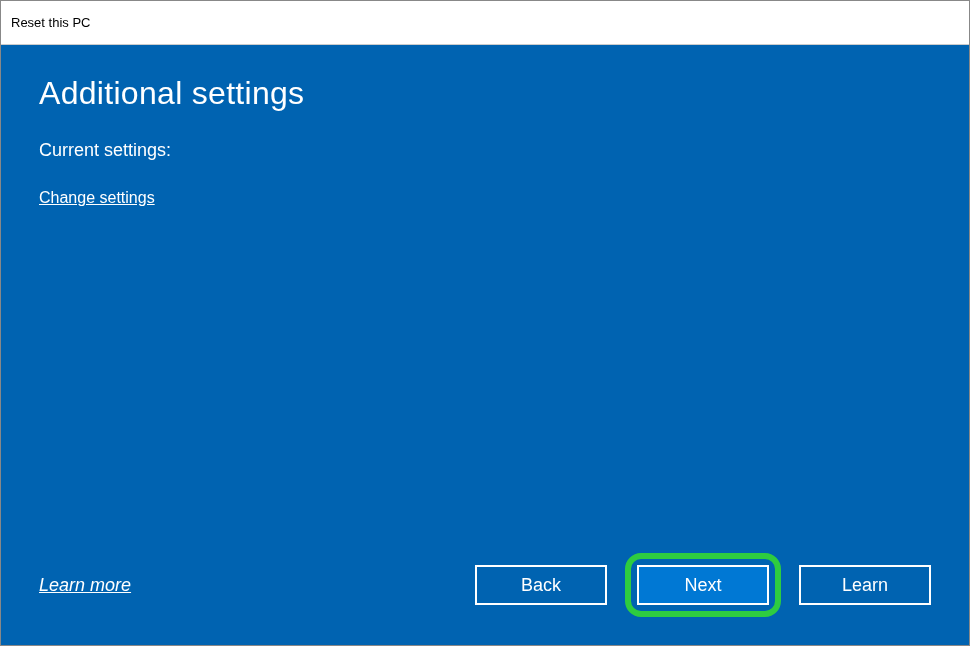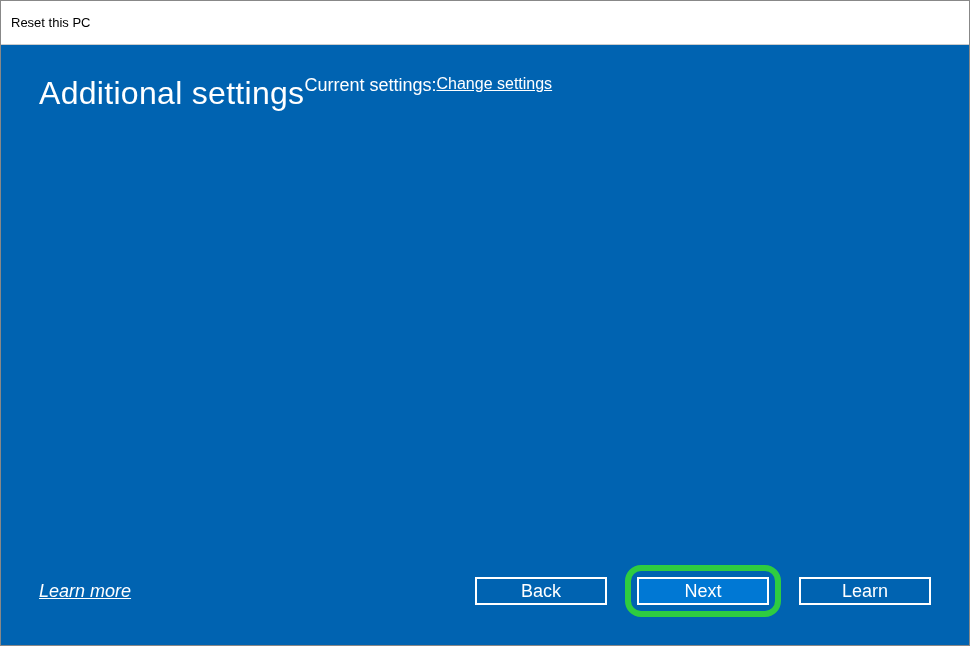--- a/index.html
+++ b/index.html
@@ -31,33 +31,33 @@
       padding-left: 10px;
       font-size: 13px;
       color: #000;
     }
     .content {
       flex: 1;
       background: #0063b1;
       color: white;
       padding: 30px 38px 24px 38px;
       display: flex;
-      flex-direction: row;
+      flex-direction: column;
       position: relative;
     }
     .heading {
       font-size: 32px;
       font-weight: 300;
       margin-bottom: 28px;
       letter-spacing: 0.3px;
     }
     .subheading {
       font-size: 18px;
       font-weight: 400;
-      margin-bottom: 10px;
+      margin-bottom: 28px;
     }
     .bullet-list {
       list-style: none;
       margin-bottom: 18px;
       padding-left: 4px;
     }
     .bullet-list li {
       font-size: 18px;
       font-weight: 400;
       padding: 6px 0;
@@ -90,21 +90,21 @@
       cursor: pointer;
       font-style: italic;
     }
     .button-row {
       display: flex;
       gap: 18px;
       align-items: center;
     }
     .btn {
       width: 132px;
-      height: 28px;
+      height: 40px;
       border: 2px solid white;
       background: transparent;
       color: white;
       font-size: 18px;
       font-family: inherit;
       cursor: pointer;
       display: flex;
       align-items: center;
       justify-content: center;
       text-align: center;

